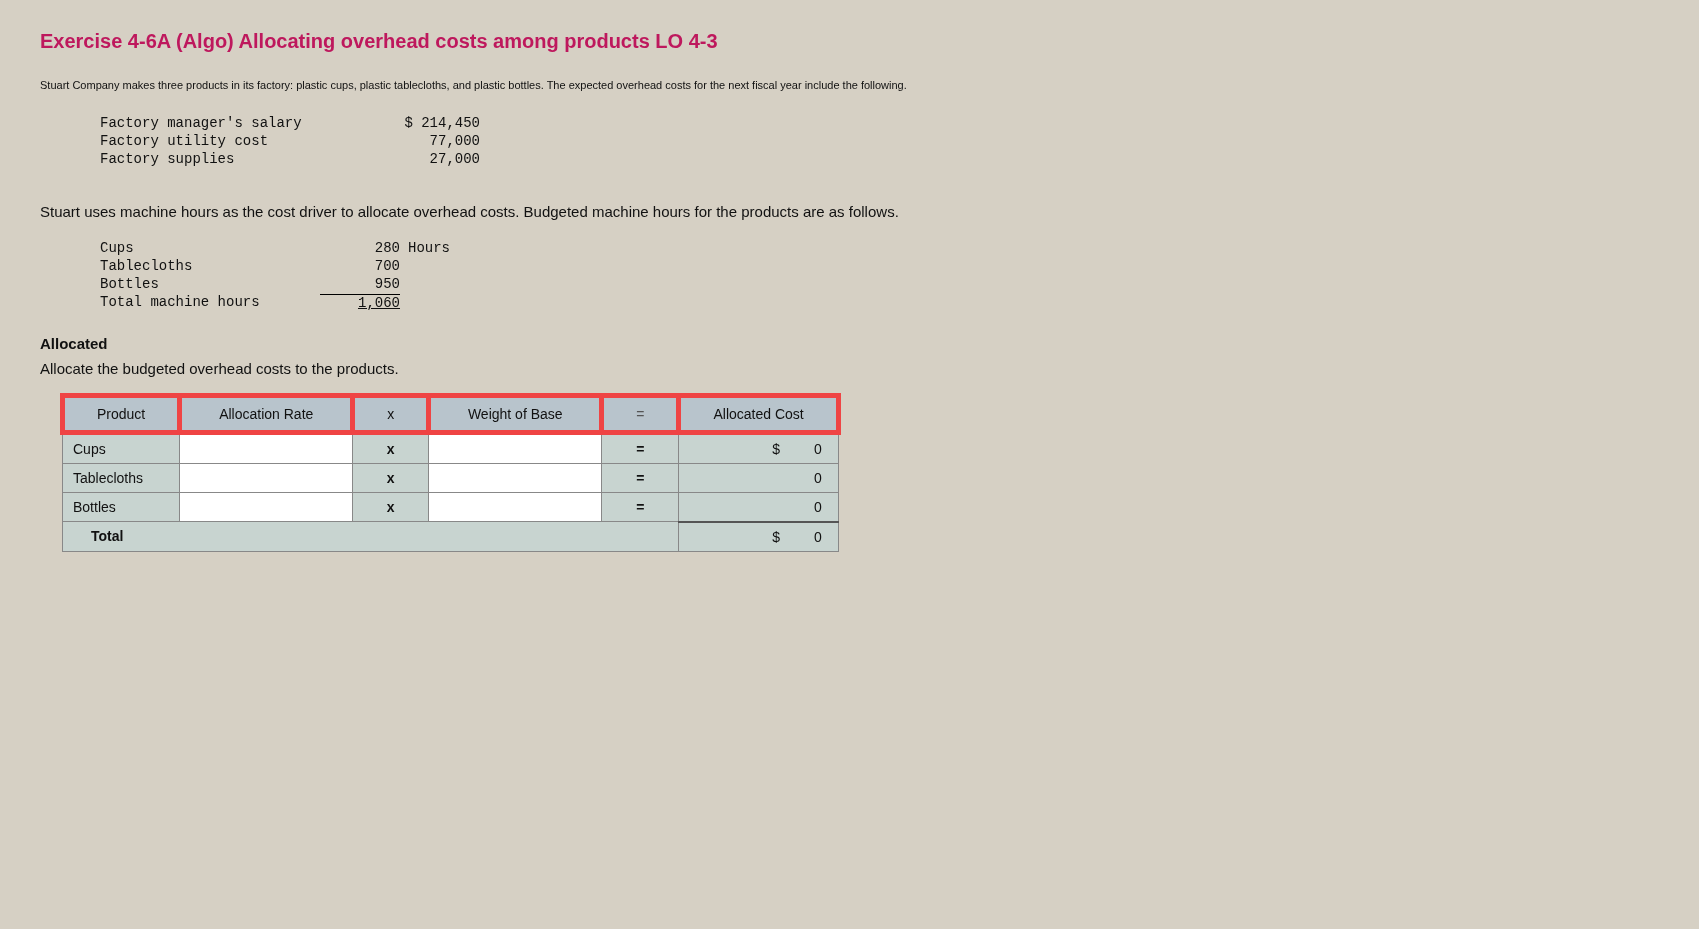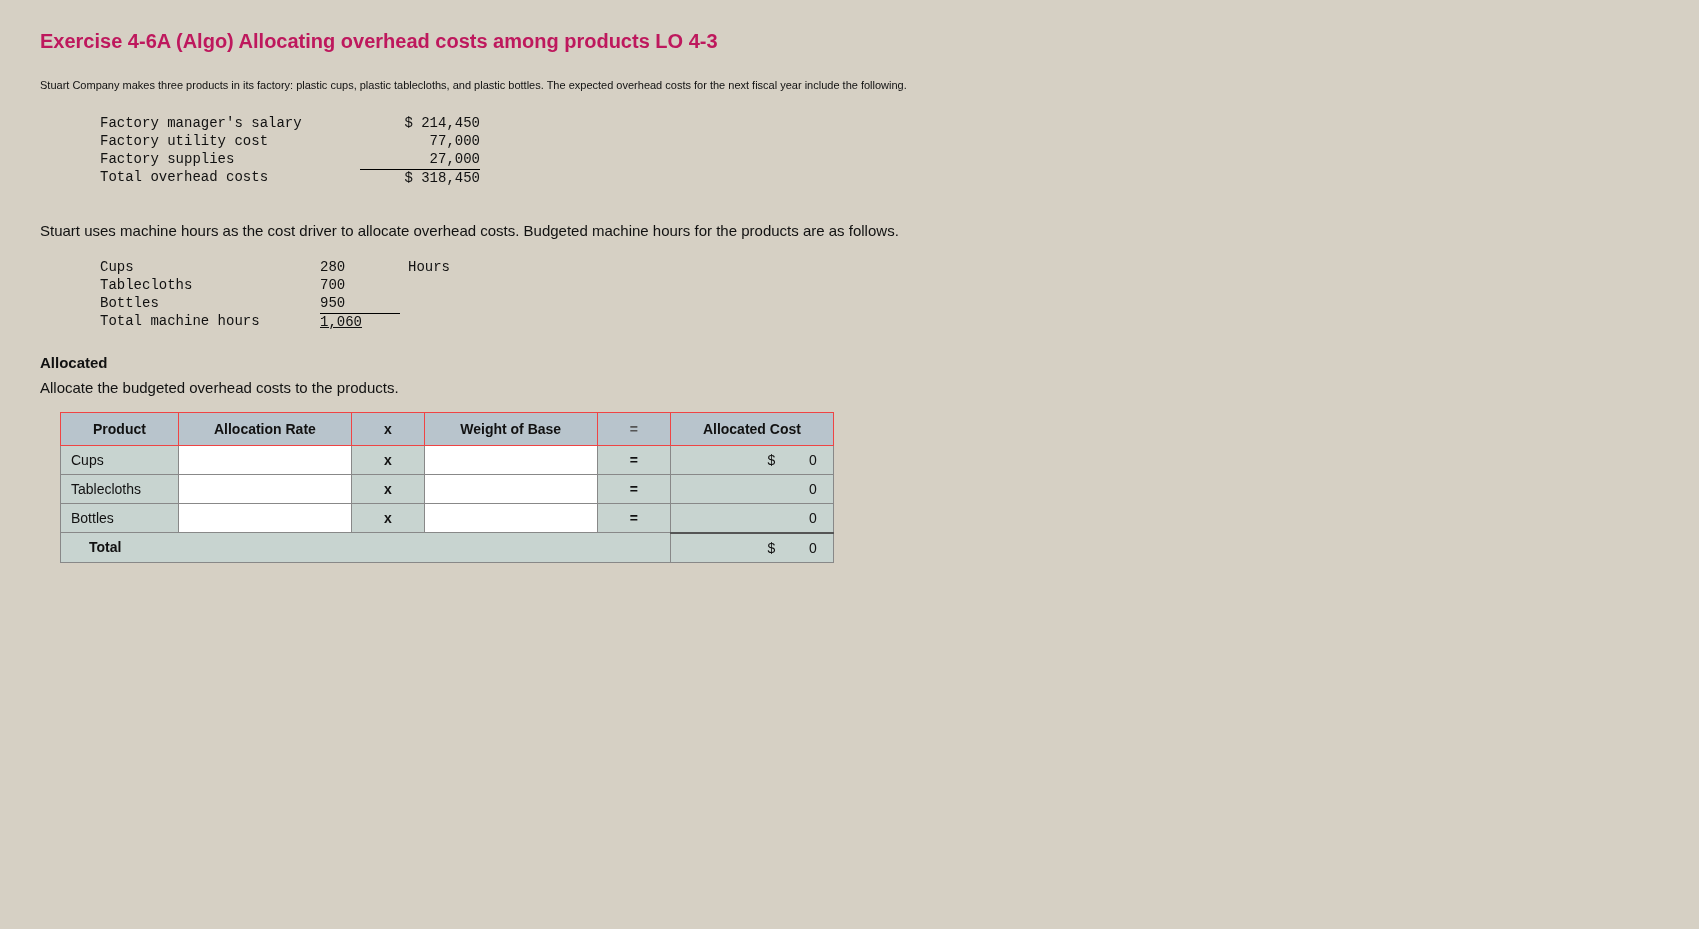--- a/index.html
+++ b/index.html
@@ -72,20 +72,21 @@
     .machine-hours-table .mh-row {
       display: flex;
       margin-bottom: 2px;
     }
 
     .machine-hours-table .mh-label {
       width: 220px;
     }
 
     .machine-hours-table .mh-value {
+      text-align: right;
       width: 80px;
     }
 
     .machine-hours-table .mh-unit {
       margin-left: 8px;
     }
 
     .machine-hours-table .total-row .mh-value {
       border-top: 1px solid #000;
       text-decoration: underline;
@@ -114,24 +115,24 @@
     }
 
     table.alloc-table {
       border-collapse: collapse;
       font-size: 14px;
       min-width: 700px;
     }
 
     table.alloc-table thead tr th {
       background-color: #b8c4cc;
-      border: 1px solid #ef4444;
+      border: 5px solid #ef4444;
       padding: 8px 32px;
       text-align: center;
-      font-weight: bold;
+      font-weight: normal;
       font-size: 14px;
     }
 
     table.alloc-table thead tr th.product-col {
       text-align: center;
       background-color: #b8c4cc;
     }
 
     table.alloc-table tbody tr td {
       border: 1px solid #888;
@@ -213,24 +214,20 @@
       <span class="cost-label">Factory manager's salary</span>
       <span class="cost-value">$ 214,450</span>
     </div>
     <div class="cost-row">
       <span class="cost-label">Factory utility cost</span>
       <span class="cost-value">77,000</span>
     </div>
     <div class="cost-row">
       <span class="cost-label">Factory supplies</span>
       <span class="cost-value">27,000</span>
-    </div>
-    <div class="cost-row total-row">
-      <span class="cost-label">Total overhead costs</span>
-      <span class="cost-value" style="border-top:1px solid #000;">$ 318,450</span>
     </div>
   </div>
 
   <p class="driver-text">Stuart uses machine hours as the cost driver to allocate overhead costs. Budgeted machine hours for the products are as follows.</p>
 
   <div class="machine-hours-table">
     <div class="mh-row">
       <span class="mh-label">Cups</span>
       <span class="mh-value">280</span>
       <span class="mh-unit">Hours</span>

